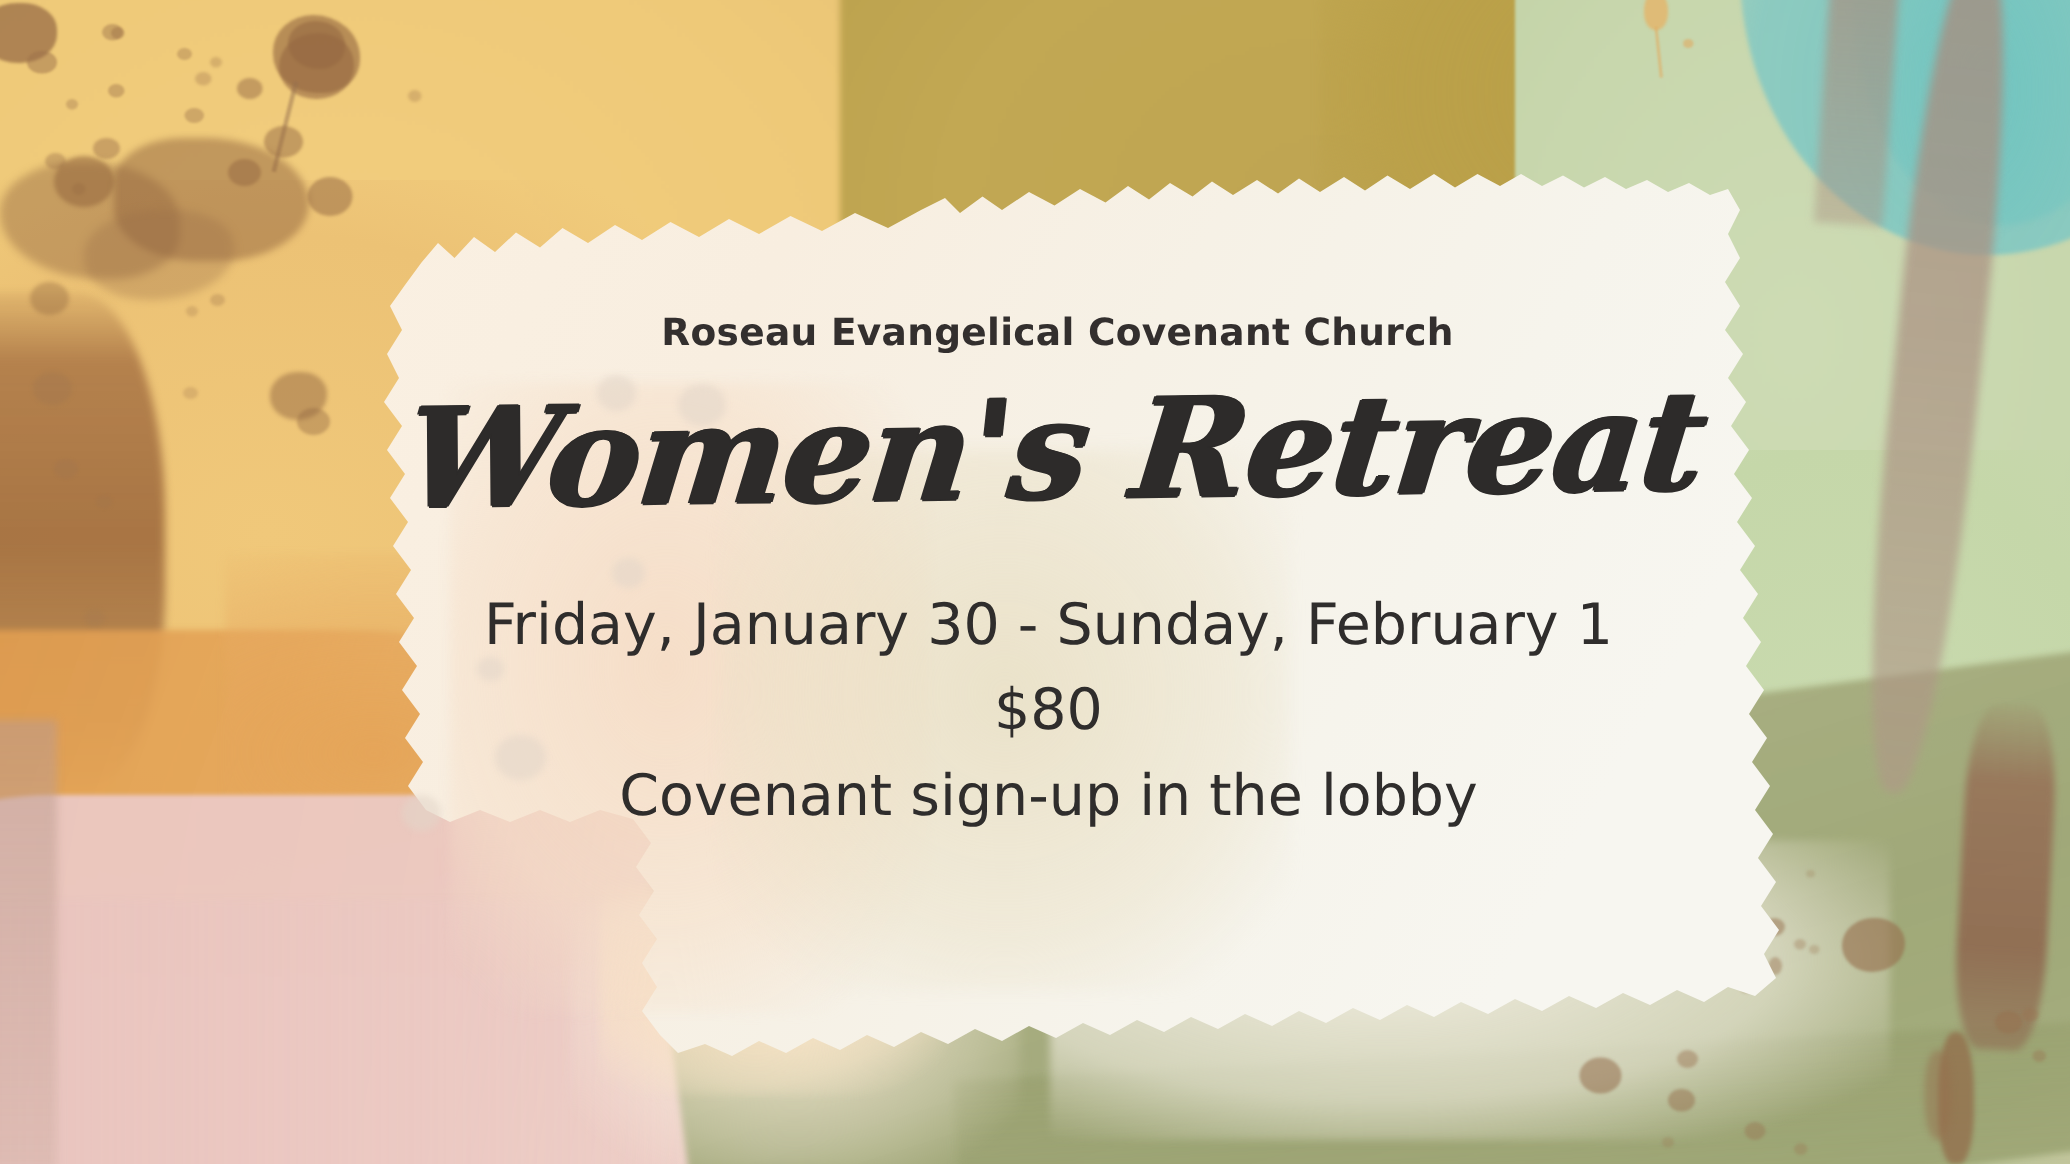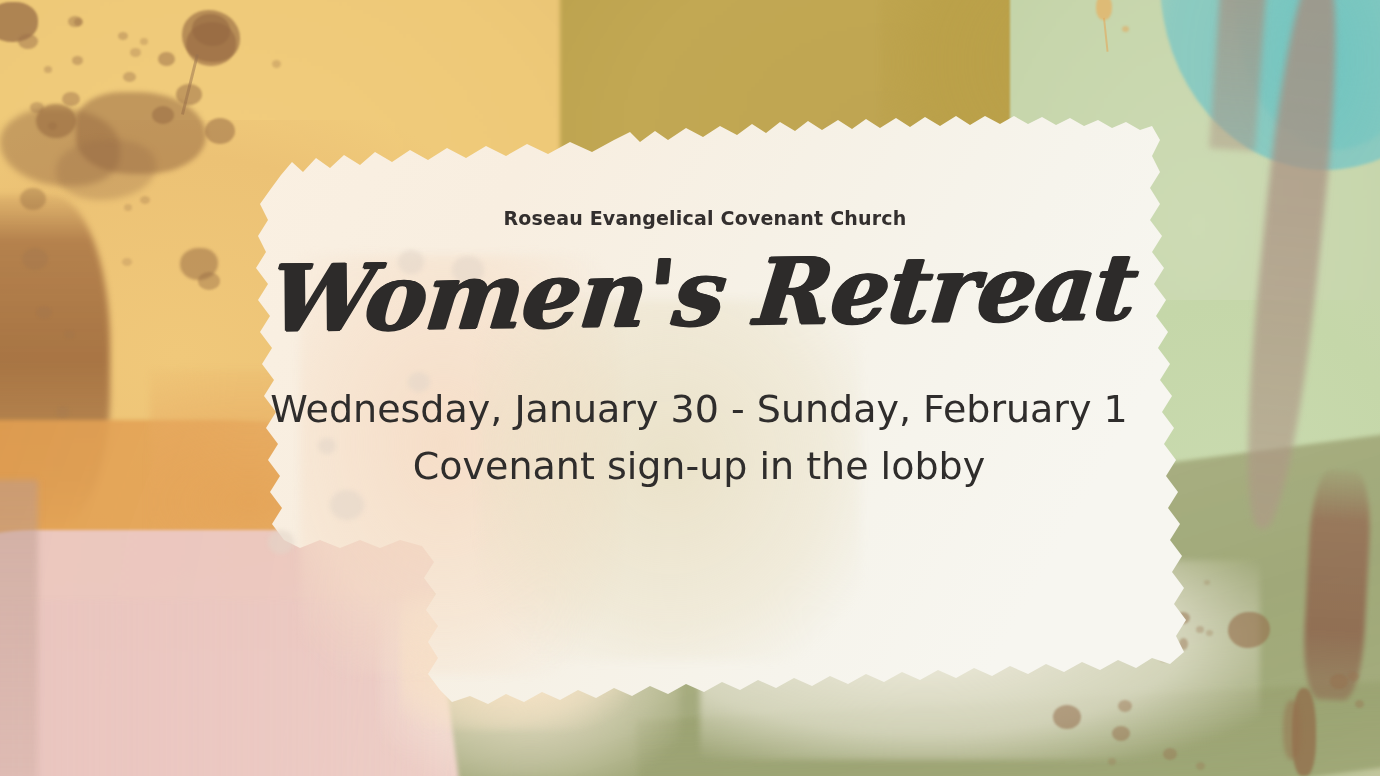--- a/index.html
+++ b/index.html
@@ -195,21 +195,21 @@
   .content {
     position:absolute; left:0; top:0;
     width:1380px; height:776px;
     display:flex; flex-direction:column;
     align-items:center;
     padding-top:207px;
   }
 
   .eyebrow {
     font-family:"DejaVu Sans", sans-serif;
-    font-size:19px;
+    font-size:25px;
     font-weight:600;
     letter-spacing:0.2px;
     color:#332f2e;
     text-align:right;
     margin-left:30px;
   }
 
   .headline {
     font-family:"DejaVu Serif", serif;
     font-size:92px;
@@ -391,19 +391,20 @@
     <div class="pt-dot" style="left:318px; top:438px; width:18px; height:16px;"></div>
   </div>
 
   <div class="content">
 
     <div class="eyebrow">Roseau Evangelical Covenant Church</div>
 
     <div class="headline">Women's Retreat</div>
 
     <div class="details">
-      <div>Wednesday, January 30 - Sunday, February 1</div>
+      <div>Friday, January 30 - Sunday, February 1</div>
+      <div>$80</div>
       <div>Covenant sign-up in the lobby</div>
     </div>
 
   </div>
 
 </div>
 
 </body></html>

